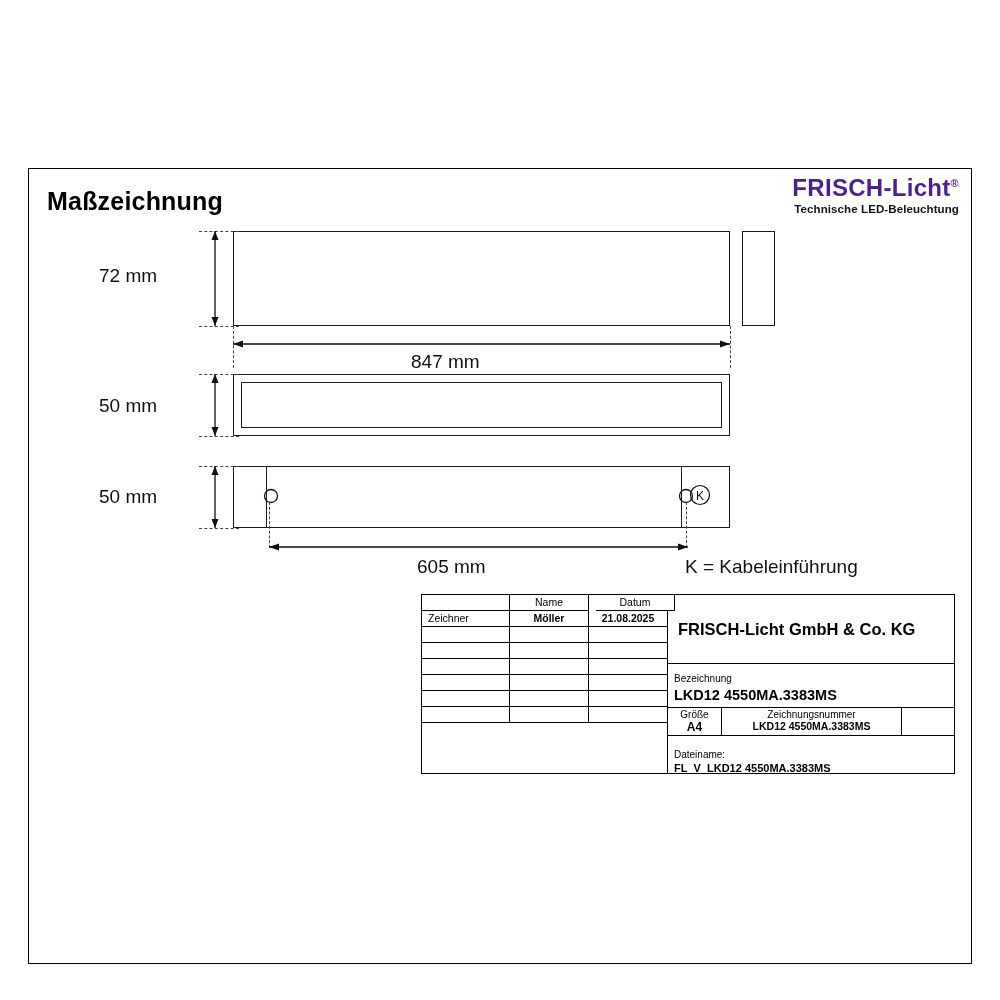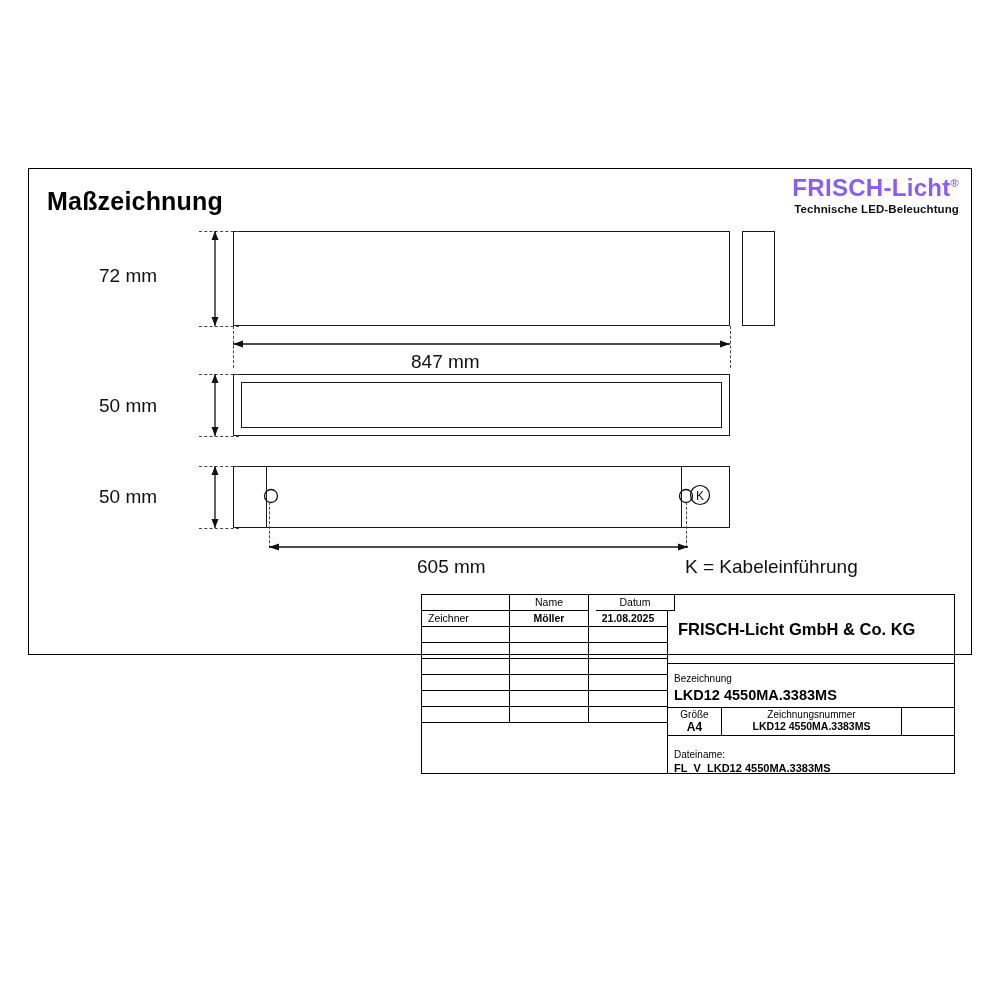--- a/index.html
+++ b/index.html
@@ -12,21 +12,21 @@
     height: 1000px;
     font-family: "Liberation Sans", sans-serif;
     color: #000000;
     overflow: hidden;
   }
   #sheet {
     position: absolute;
     left: 28px;
     top: 168px;
     width: 944px;
-    height: 487px;
+    height: 796px;
     border: 1.5px solid #000;
     box-sizing: border-box;
     background: #fff;
   }
   .abs { position: absolute; }
 
   
   #title {
     left: 18px;
     top: 18px;
@@ -36,21 +36,21 @@
   }
   #brand {
     right: 12px;
     top: 5px;
     text-align: right;
   }
   #brand .b1 {
     font-size: 24px;
     font-weight: bold;
     letter-spacing: 0.3px;
-    color: #8b5cf6;
+    color: #4c1d95;
     position: relative;
     display: inline-block;
   }
   #brand .reg {
     font-size: 11px;
     vertical-align: super;
     font-weight: bold;
   }
   #brand .b2 {
     font-size: 11.5px;

